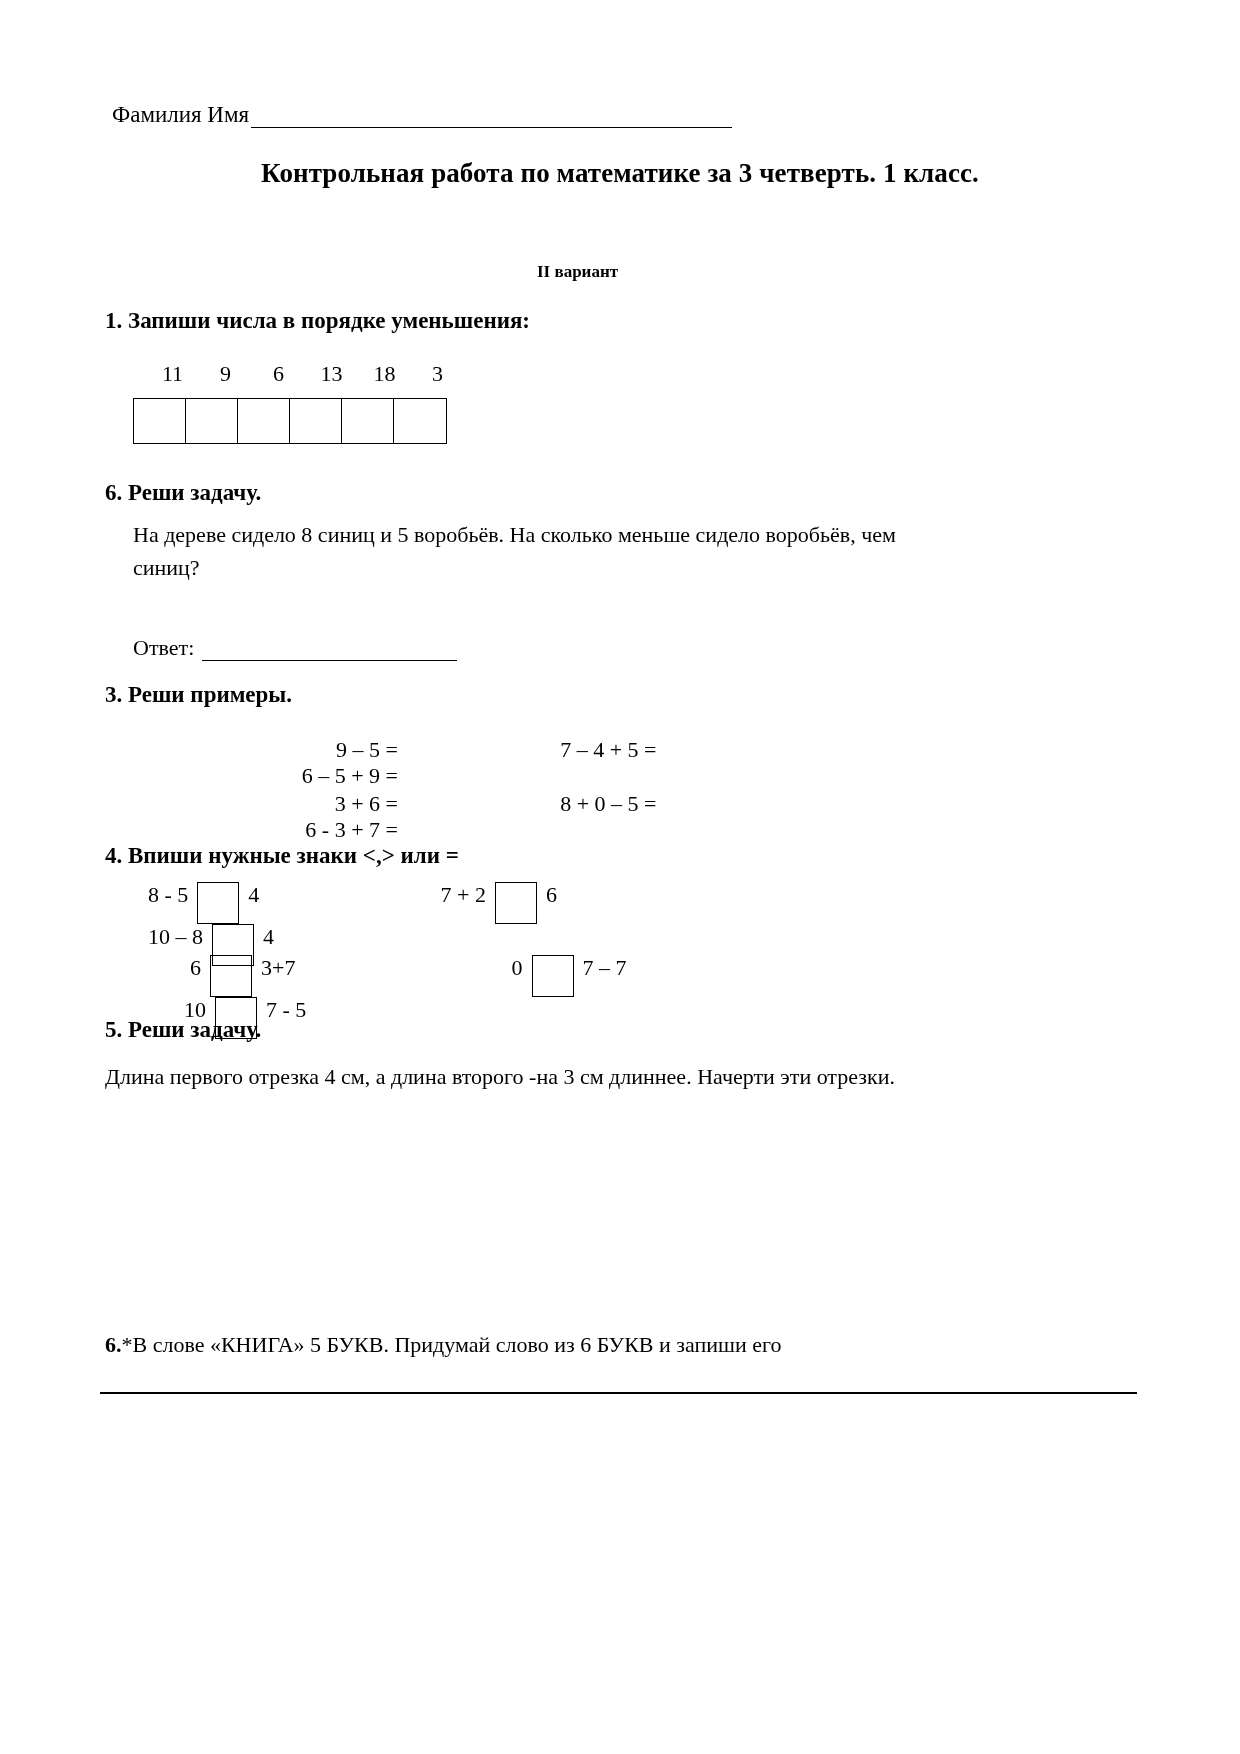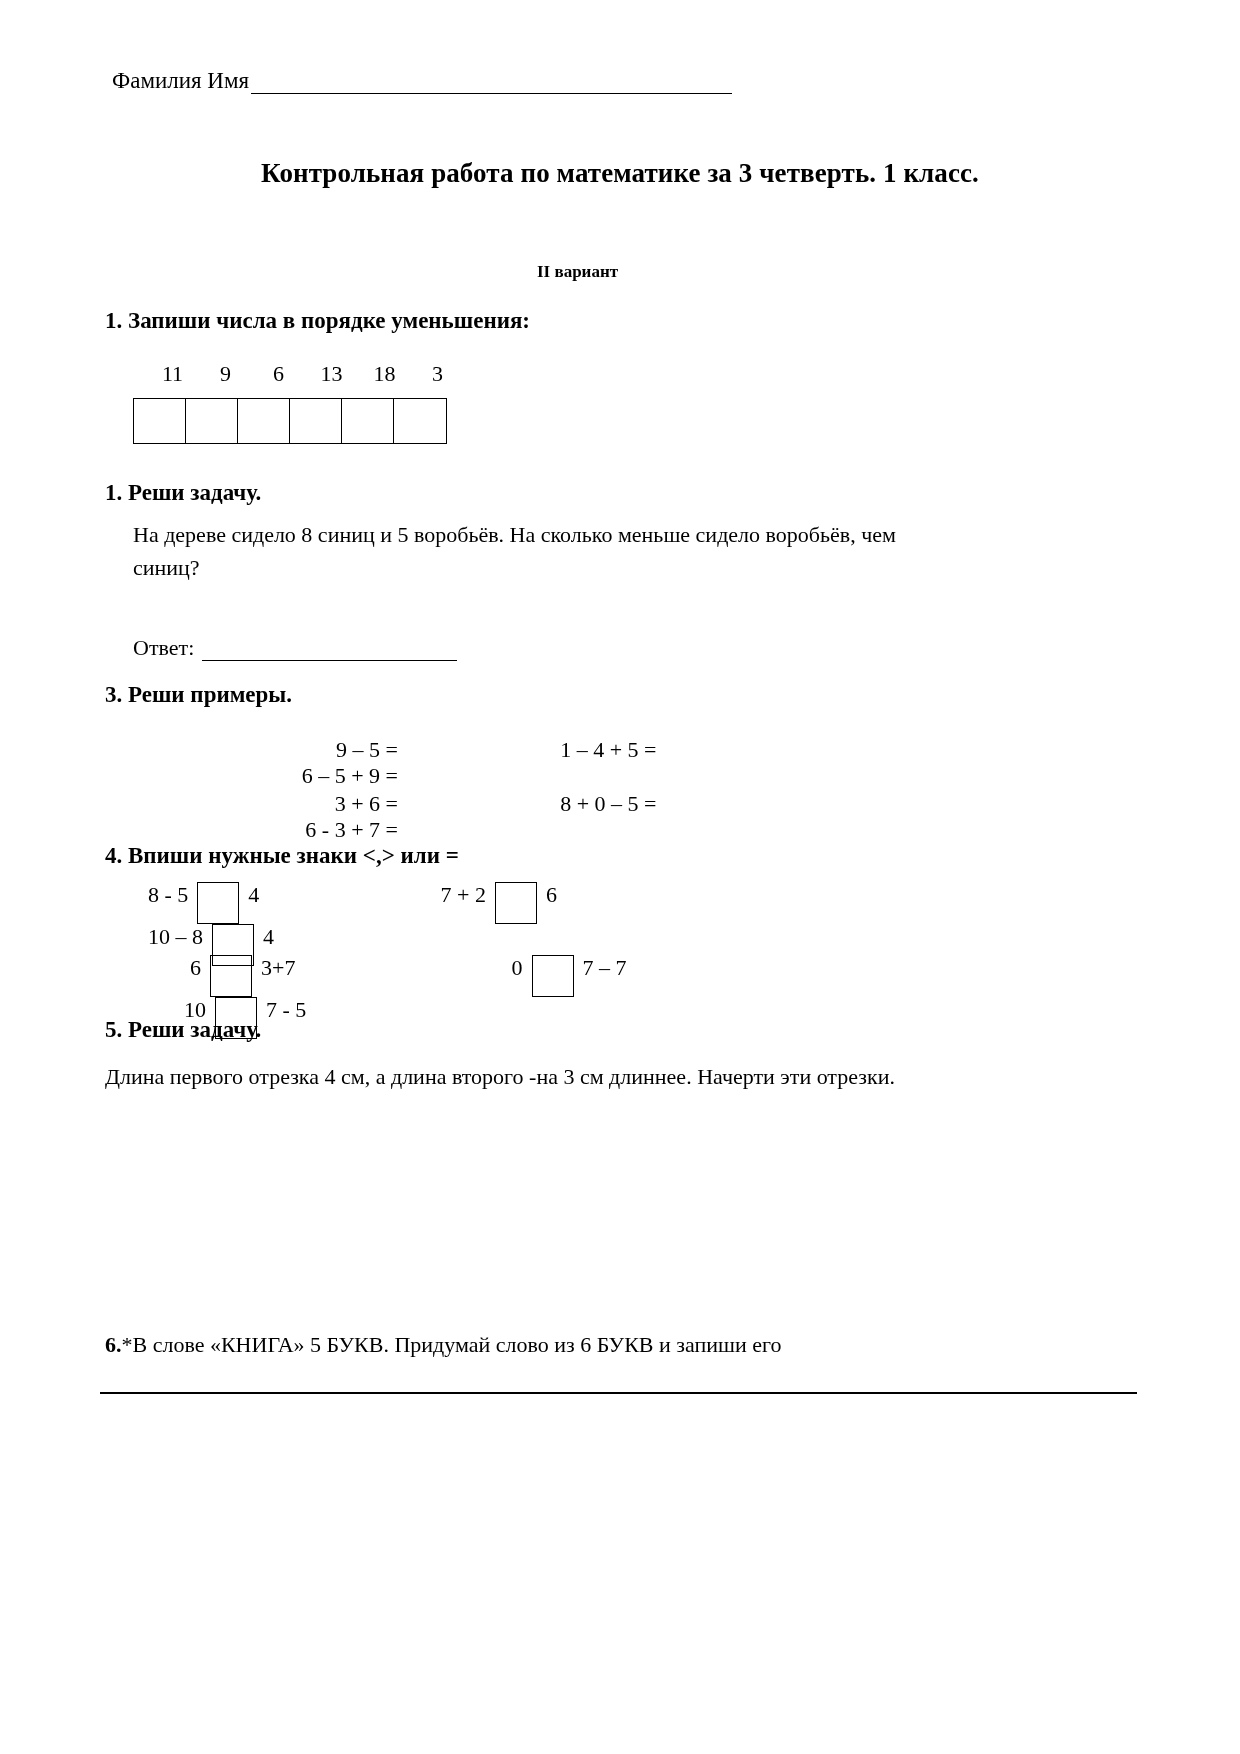--- a/index.html
+++ b/index.html
@@ -26,21 +26,21 @@
   
   .name-line {
     position: absolute;
     left: 112px;
     top: 68px;
     width: 620px;
     display: flex;
     align-items: flex-end;
     font-size: 23px;
   }
-  .name-label { white-space: nowrap; }
+  .name-label { white-space: nowrap; margin-top: 34px; }
   .name-rule {
     flex: 1 1 auto;
     border-bottom: 1.6px solid #000;
     height: 20px;
     margin-left: 2px;
   }
 
   
   .doc-title {
     position: absolute;
@@ -233,31 +233,31 @@
   </div>
   <div class="box-row" id="task1-boxes">
     <div class="cell"></div>
     <div class="cell"></div>
     <div class="cell"></div>
     <div class="cell"></div>
     <div class="cell"></div>
     <div class="cell"></div>
   </div>
 
-  <div class="task-head" id="task2-head">1. Реши задачу.</div>
+  <div class="task-head" id="task2-head">6. Реши задачу.</div>
   <div class="body-text" id="task2-text">На дереве сидело 8 синиц и 5 воробьёв.   На сколько меньше сидело воробьёв, чем синиц?</div>
   <div class="answer-line" id="answer-line">
     <span>Ответ:</span>
     <span class="rule-solid"></span>
   </div>
 
   <div class="task-head" id="task3-head">3. Реши примеры.</div>
   <div class="expr-grid" id="expr-row-1">
     <span class="expr-cell">9 – 5 =</span>
-    <span class="expr-cell">1 – 4 + 5 =</span>
+    <span class="expr-cell">7 – 4 + 5 =</span>
     <span class="expr-cell">6 – 5 + 9 =</span>
   </div>
   <div class="expr-grid" id="expr-row-2">
     <span class="expr-cell">3 + 6 =</span>
     <span class="expr-cell">8 + 0 – 5 =</span>
     <span class="expr-cell">6 - 3 + 7 =</span>
   </div>
 
   <div class="task-head" id="task4-head">4. Впиши нужные знаки &lt;,&gt; или =</div>
   <div class="cmp-row" id="cmp-row-1">

